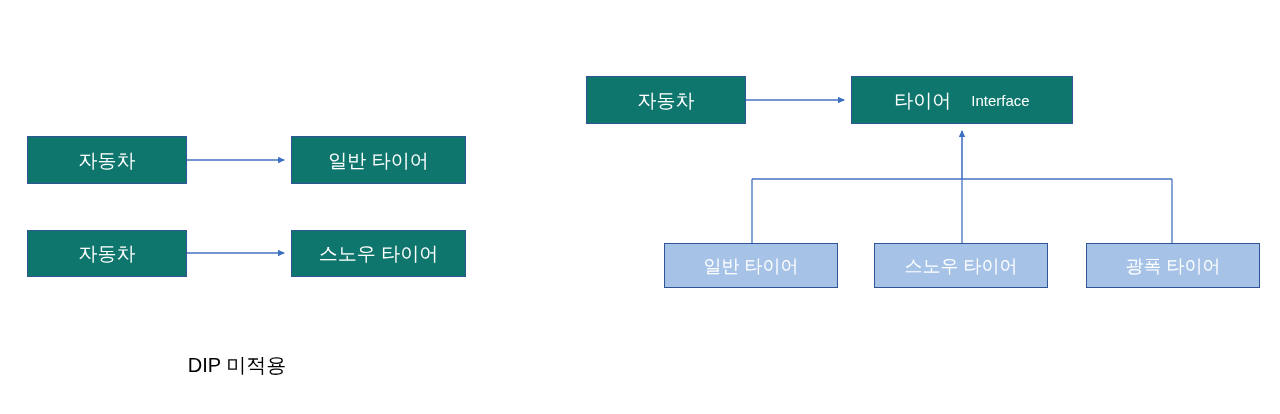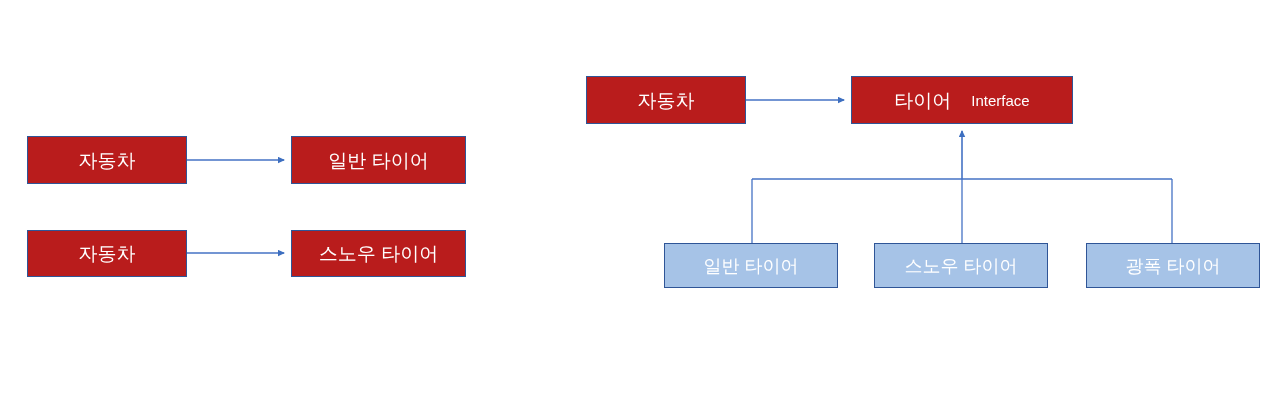--- a/index.html
+++ b/index.html
@@ -24,21 +24,21 @@
     position: absolute;
     box-sizing: border-box;
     display: flex;
     align-items: center;
     justify-content: center;
     color: #ffffff;
     white-space: nowrap;
     line-height: 1;
   }
   .box-dark {
-    background: #b91c1c;
+    background: #0f766e;
     border: 1px solid #2F5597;
     font-size: 19px;
   }
   .box-light {
     background: #A6C3E7;
     border: 1.5px solid #2F5597;
     font-size: 18px;
   }
   .box-label-sm {
     font-size: 15px;
@@ -123,15 +123,16 @@
   </div>
 
   <div class="box box-light" style="left:874px; top:243px; width:174px; height:45px;">
     <span>스노우 타이어</span>
   </div>
 
   <div class="box box-light" style="left:1086px; top:243px; width:174px; height:45px;">
     <span>광폭 타이어</span>
   </div>
 
+  <div class="caption" style="left:137px; top:355px; width:200px;">DIP 미적용</div>
 
 
 </div>
 
 </body></html>

